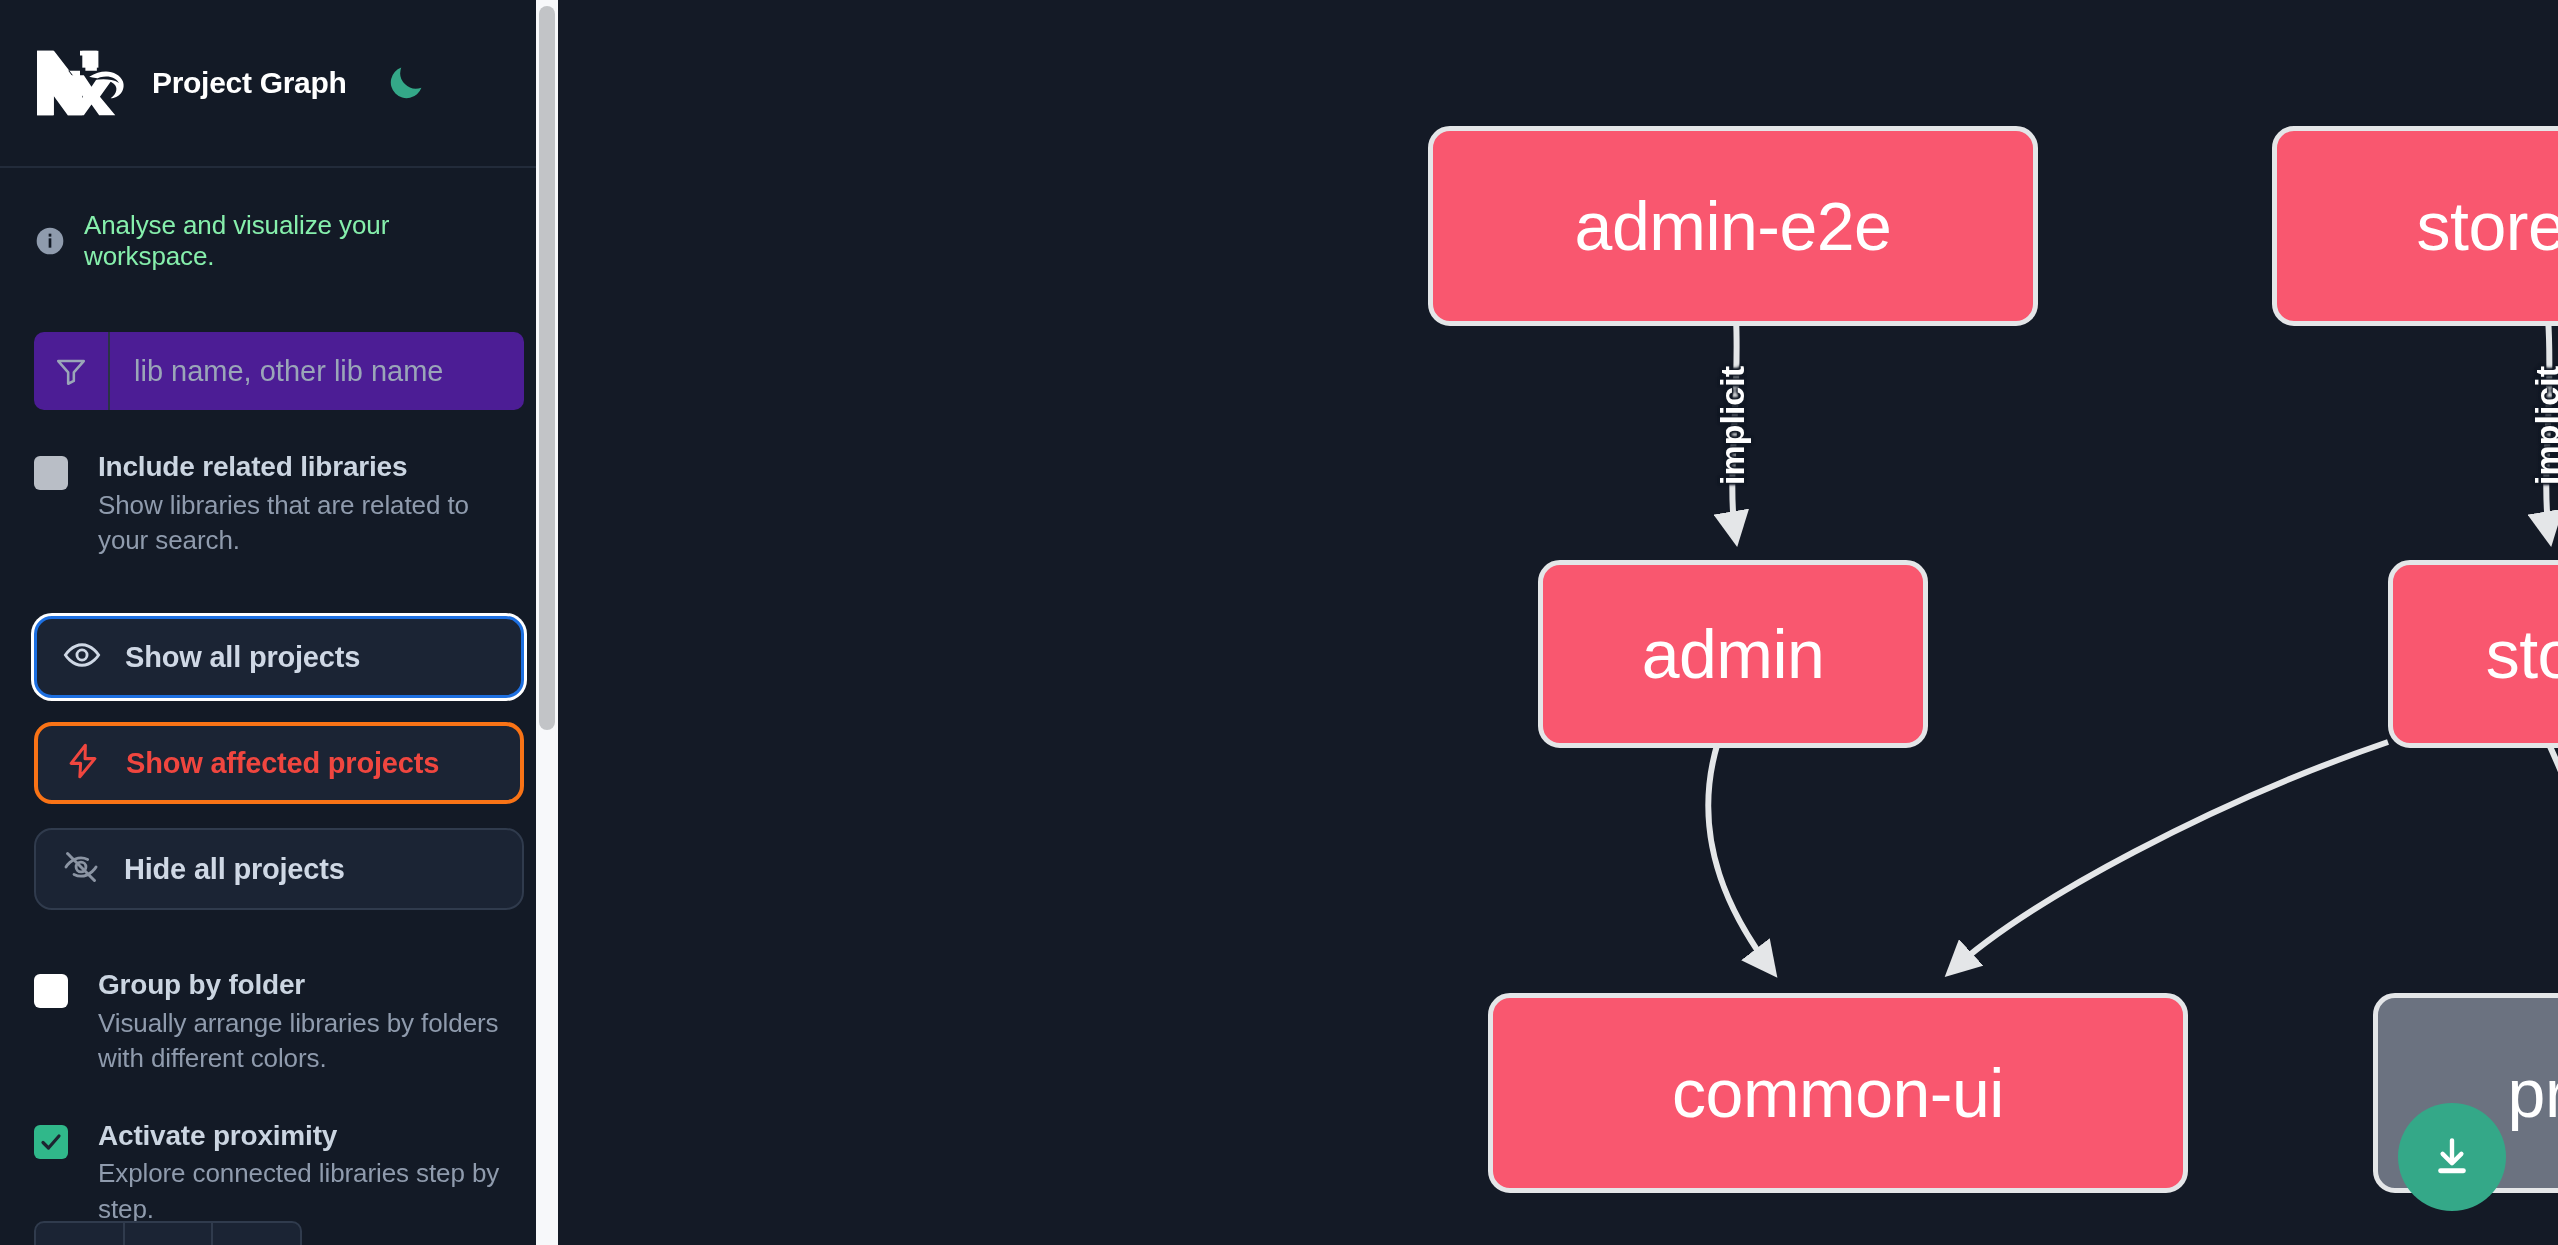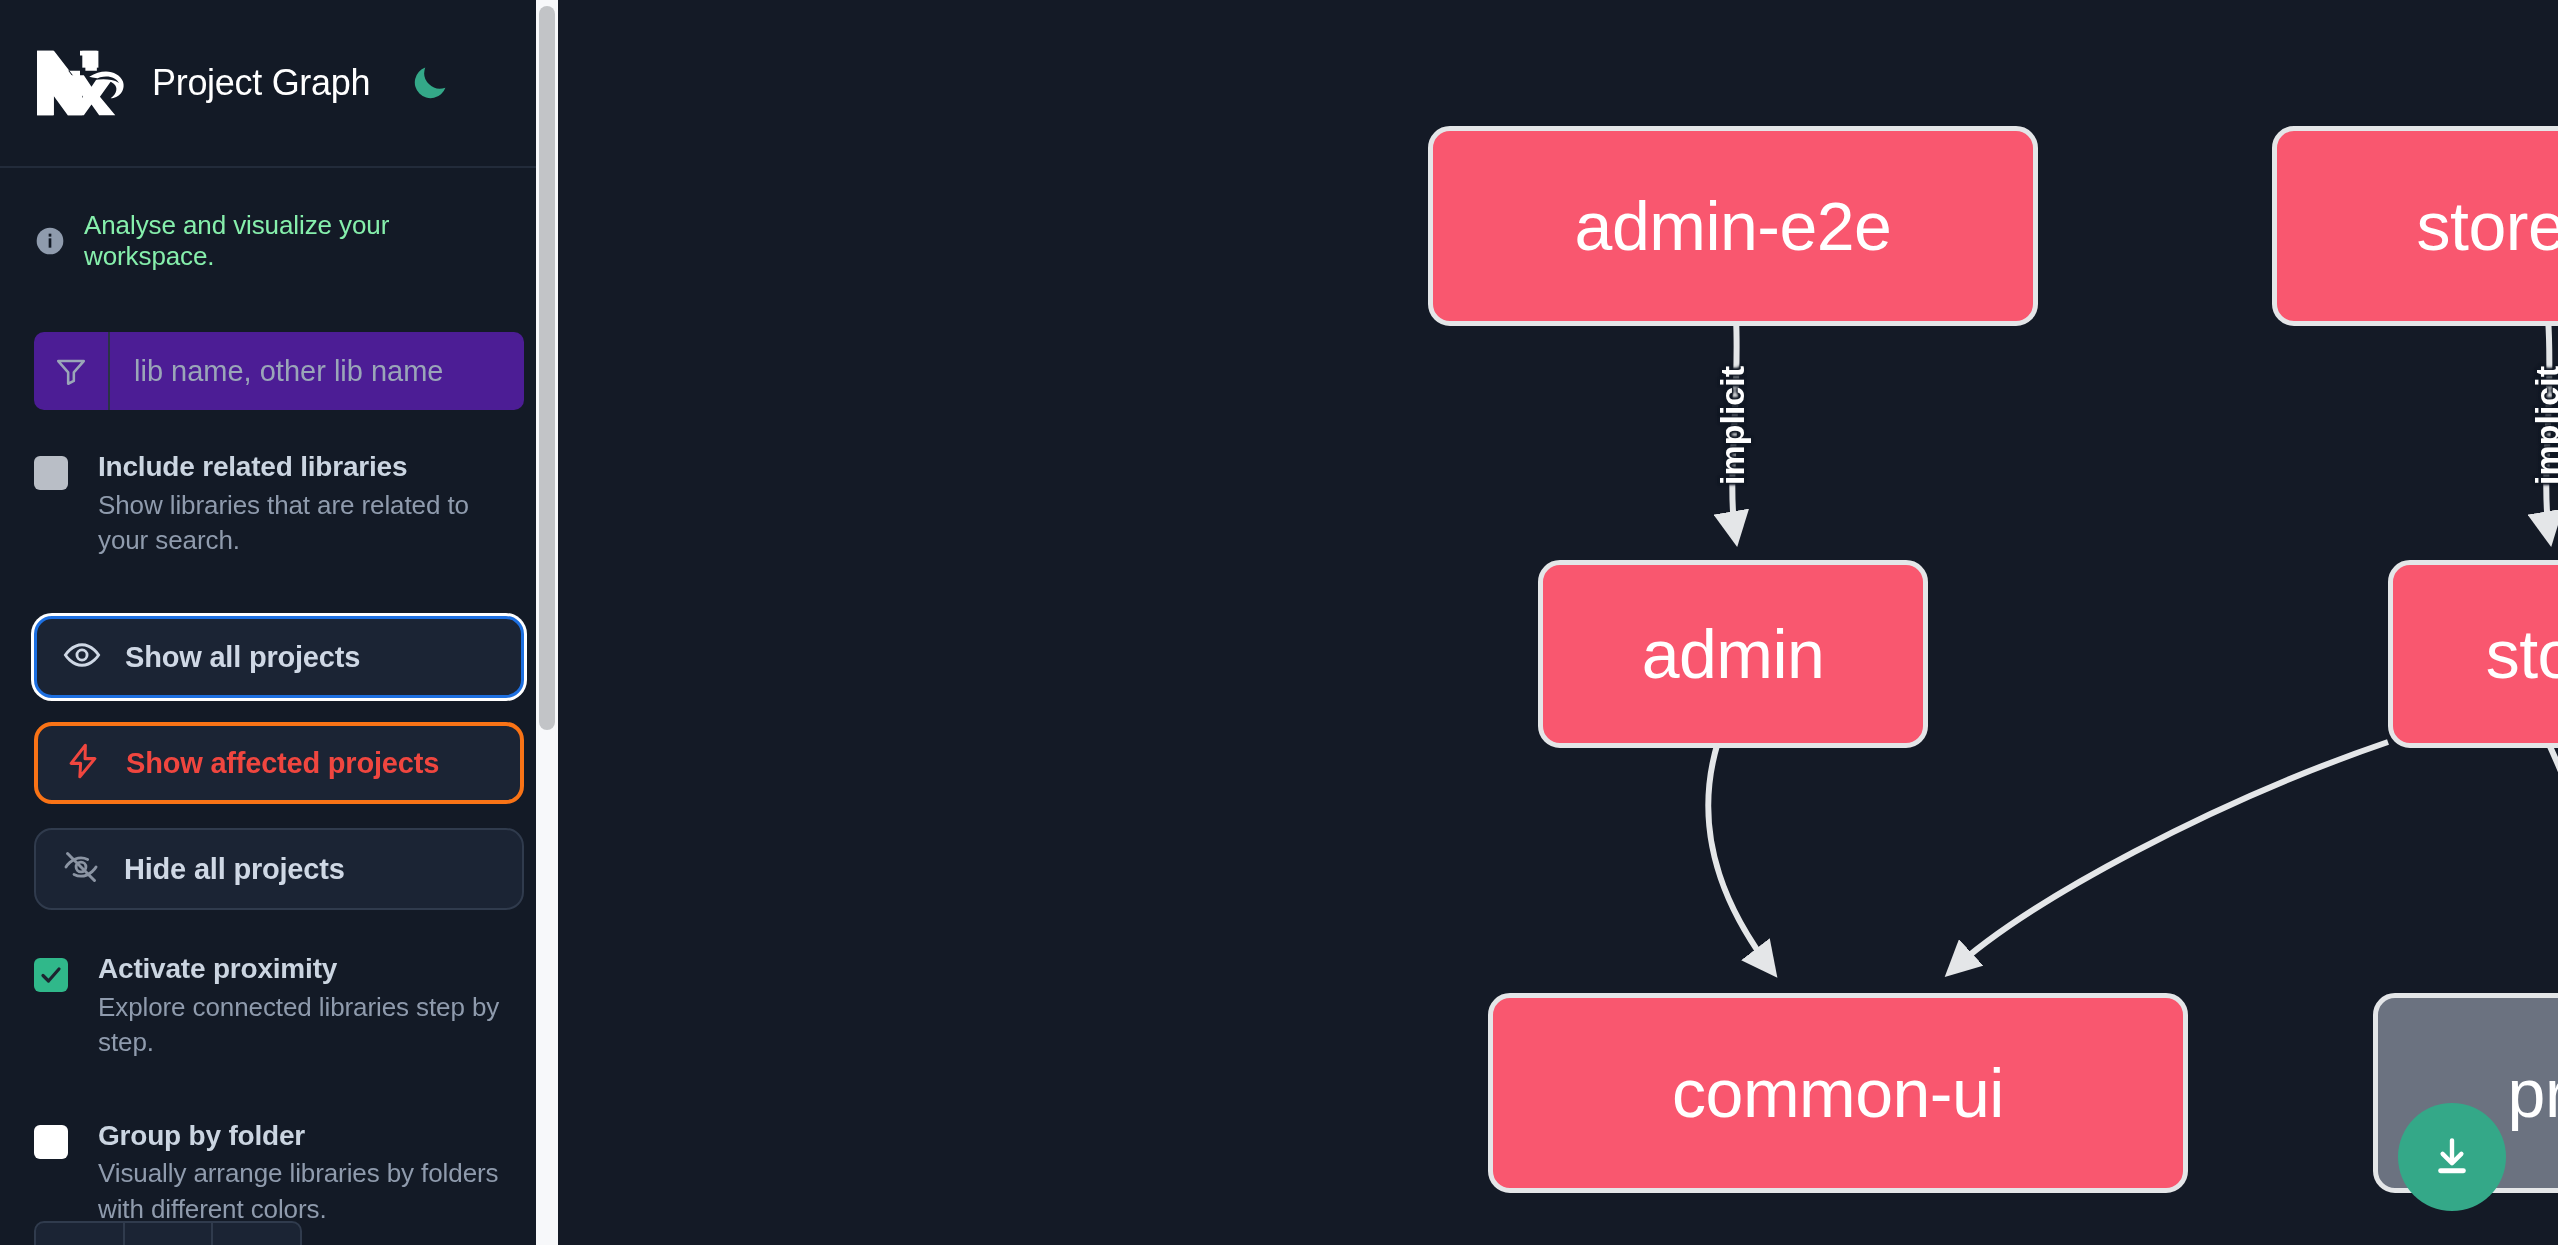--- a/index.html
+++ b/index.html
@@ -21,21 +21,21 @@
     overflow:hidden;
   }
   .sb-header {
     height:168px;
     display:flex; align-items:center;
     padding:0 34px;
     border-bottom:2px solid #222b3a;
   }
   .nx-logo { width:92px; height:74px; flex:0 0 92px; margin-right:26px; }
   .app-title {
-    font-size:36px; font-weight:400; color:#ffffff;
+    font-size:30px; font-weight:700; color:#ffffff;
     letter-spacing:-0.3px; white-space:nowrap;
   }
   .moon-btn {
     margin-left:34px; width:52px; height:52px;
     display:flex; align-items:center; justify-content:center;
     cursor:pointer;
   }
 
   .sb-body { padding:0 34px; }
 
@@ -250,37 +250,37 @@
             <svg viewBox="0 0 24 24" width="38" height="38" xmlns="http://www.w3.org/2000/svg">
               <path d="M2.5 12S6 6.2 12 6.2c1.6 0 3 .4 4.2 1M21.5 12S18 17.8 12 17.8c-1.7 0-3.2-.5-4.4-1.1" fill="none" stroke="#8b94a3" stroke-width="1.8" stroke-linecap="round"></path>
               <circle cx="12" cy="12" r="3.1" fill="none" stroke="#8b94a3" stroke-width="1.8"></circle>
               <line x1="3.5" y1="3.5" x2="20.5" y2="20.5" stroke="#8b94a3" stroke-width="1.9" stroke-linecap="round"></line>
             </svg>
           </span>
           <span class="lbl">Hide all projects</span>
         </div>
       </div>
 
+      <div class="check-row" style="margin-top:58px;">
+        <span class="cb empty-white"></span>
+        <span class="check-texts">
+          <span class="check-title">Group by folder</span>
+          <div class="check-desc">Visually arrange libraries by folders with different colors.</div>
+        </span>
+      </div>
+
       <div class="check-row" style="margin-top:42px;">
         <span class="cb checked">
           <svg class="tick" viewBox="0 0 24 24" xmlns="http://www.w3.org/2000/svg">
             <path d="M4 12.5 9.5 18 20 6" fill="none" stroke="#1d2430" stroke-width="3.2" stroke-linecap="round" stroke-linejoin="round"></path>
           </svg>
         </span>
         <span class="check-texts">
           <span class="check-title">Activate proximity</span>
           <div class="check-desc">Explore connected libraries step by step.</div>
-        </span>
-      </div>
-
-      <div class="check-row" style="margin-top:58px;">
-        <span class="cb empty-white"></span>
-        <span class="check-texts">
-          <span class="check-title">Group by folder</span>
-          <div class="check-desc">Visually arrange libraries by folders with different colors.</div>
         </span>
       </div>
 
       <div class="seg-peek">
         <div></div>
         <div></div>
         <div></div>
       </div>
 
     </div>

